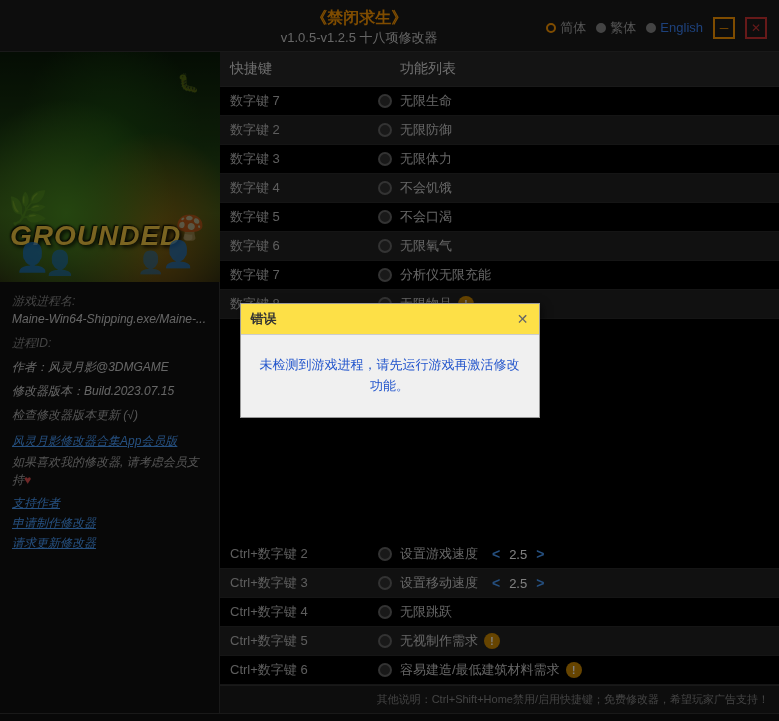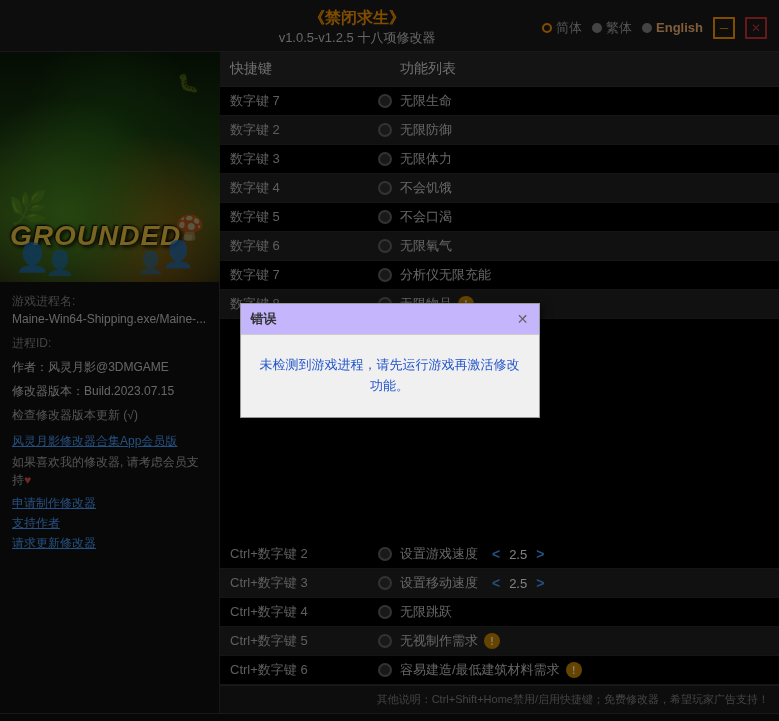--- a/index.html
+++ b/index.html
@@ -42,21 +42,21 @@
     }
     .lang-option {
       display: flex;
       align-items: center;
       gap: 4px;
       font-size: 13px;
       color: #aaa;
       cursor: pointer;
       justify-content: space-between;
     }
-    .lang-option.active { color: #fdba74; font-weight: bold; }
+    .lang-option.active { color: #3b82f6; }
     .radio-circle {
       width: 10px; height: 10px;
       border-radius: 50%;
       border: 2px solid #888;
       display: inline-block;
     }
     .radio-circle.filled {
       background: #888;
       border-color: #888;
     }
@@ -117,20 +117,21 @@
       color: #f5c842;
       text-shadow: 2px 2px 4px #000, -1px -1px 2px #000;
       font-style: italic;
       letter-spacing: 1px;
     }
     .left-info {
       padding: 10px 12px;
       font-size: 12px;
       color: #aaa;
       flex: 1;
+      font-style: italic;
     }
     .info-row { margin-bottom: 6px; line-height: 1.5; }
     .info-label { color: #888; }
     .info-value { color: #ccc; }
     .link-blue {
       color: #4a9fff;
       text-decoration: underline;
       cursor: pointer;
       font-size: 12px;
       display: block;
@@ -243,21 +244,21 @@
       justify-content: center;
       z-index: 100;
     }
     .dialog {
       background: #f0f0f0;
       border: 1px solid #999;
       width: 300px;
       box-shadow: 2px 2px 8px rgba(0,0,0,0.5);
     }
     .dialog-title-bar {
-      background: #c4b5fd;
+      background: #fde047;
       padding: 6px 10px;
       display: flex;
       justify-content: space-between;
       align-items: center;
       border-bottom: 1px solid #ccc;
     }
     .dialog-title {
       font-size: 13px;
       color: #333;
       font-weight: bold;
@@ -351,22 +352,22 @@
       <div class="info-row">
         <span class="info-value">修改器版本：Build.2023.07.15</span>
       </div>
       <div class="info-row">
         <span>检查修改器版本更新 (√)</span>
       </div>
       <div class="info-row" style="margin-top:8px;">
         <a class="link-blue">风灵月影修改器合集App会员版</a>
         <span><span>如果喜欢我的修改器, 请考虑会员支持</span><span class="heart-text">♥</span></span>
       </div>
+      <a class="link-blue">支持作者</a>
       <a class="link-blue">申请制作修改器</a>
-      <a class="link-blue">支持作者</a>
       <a class="link-blue">请求更新修改器</a>
     </div>
   </div>
 
   <div class="right-panel">
 
     <div class="table-header">
       <div class="col-key">快捷键</div>
       <div class="col-toggle"></div>
       <div class="col-func">功能列表</div>

